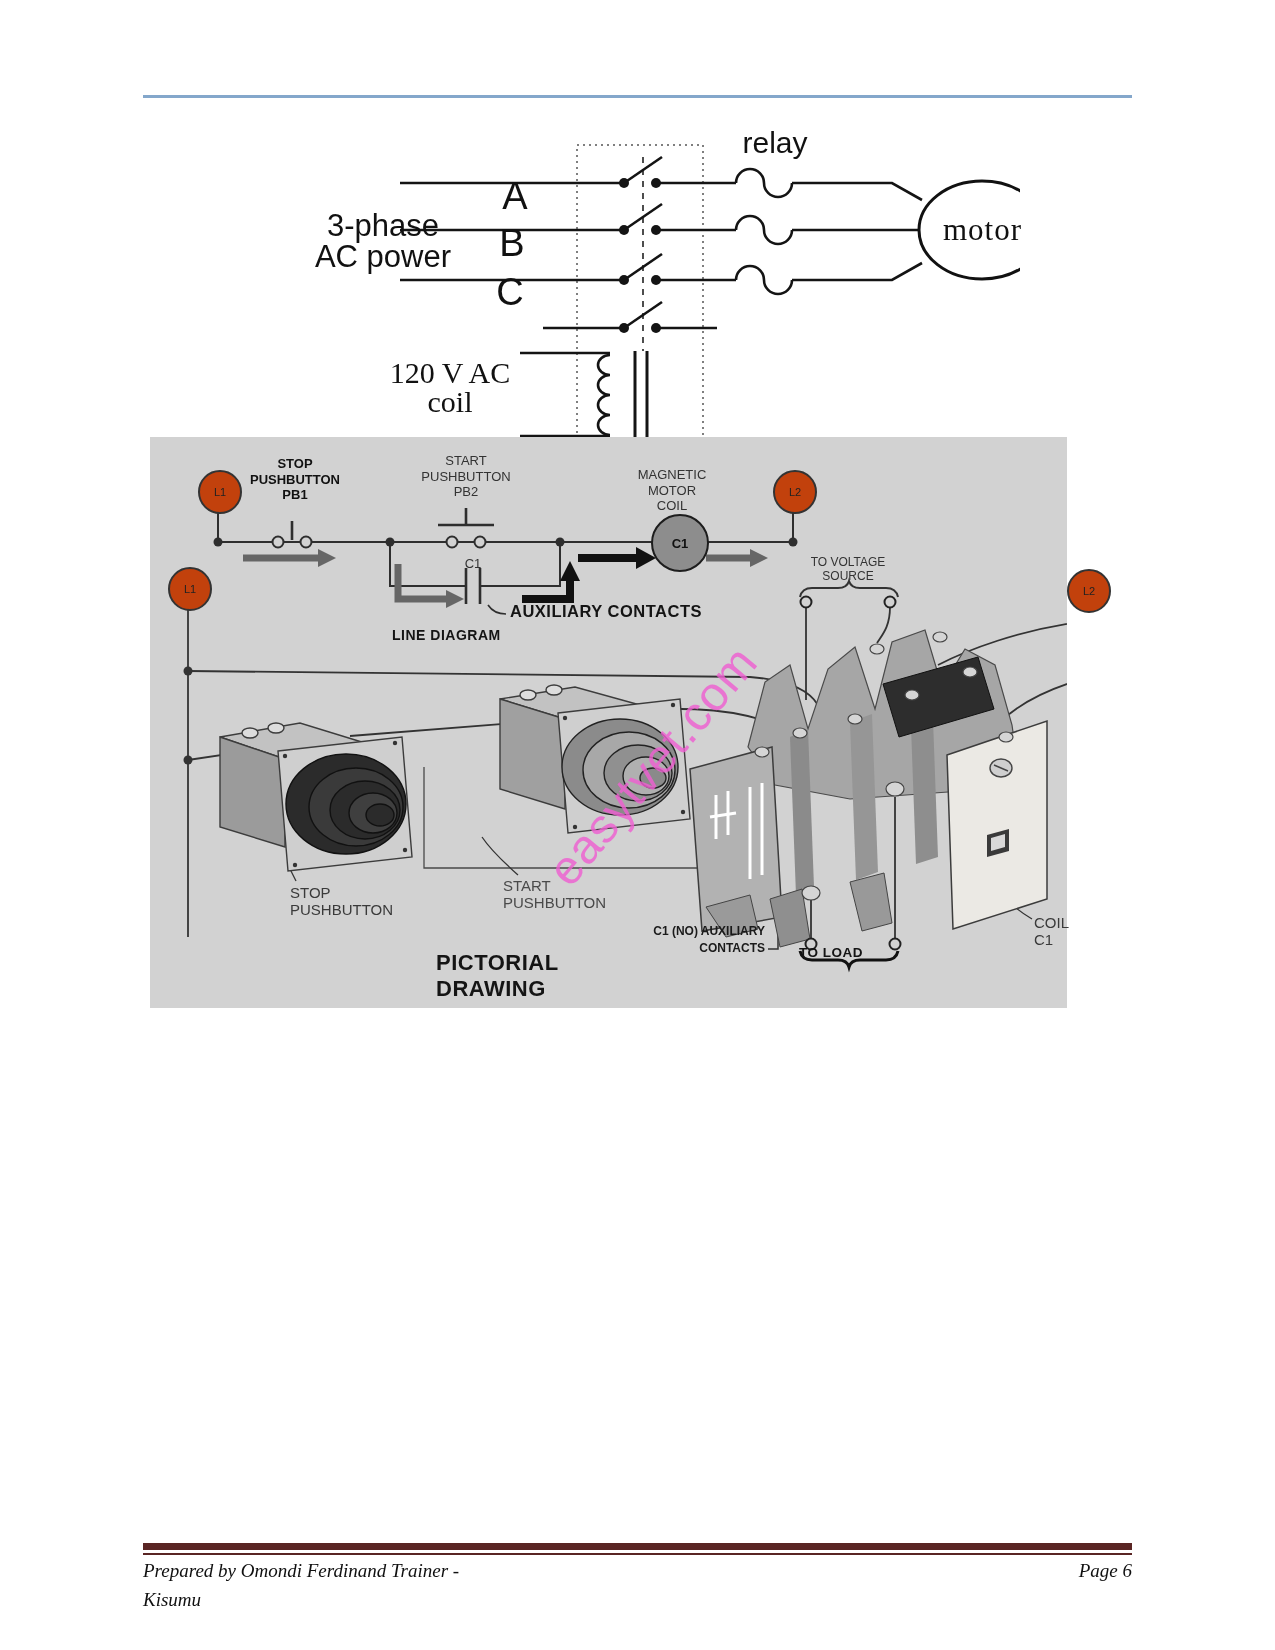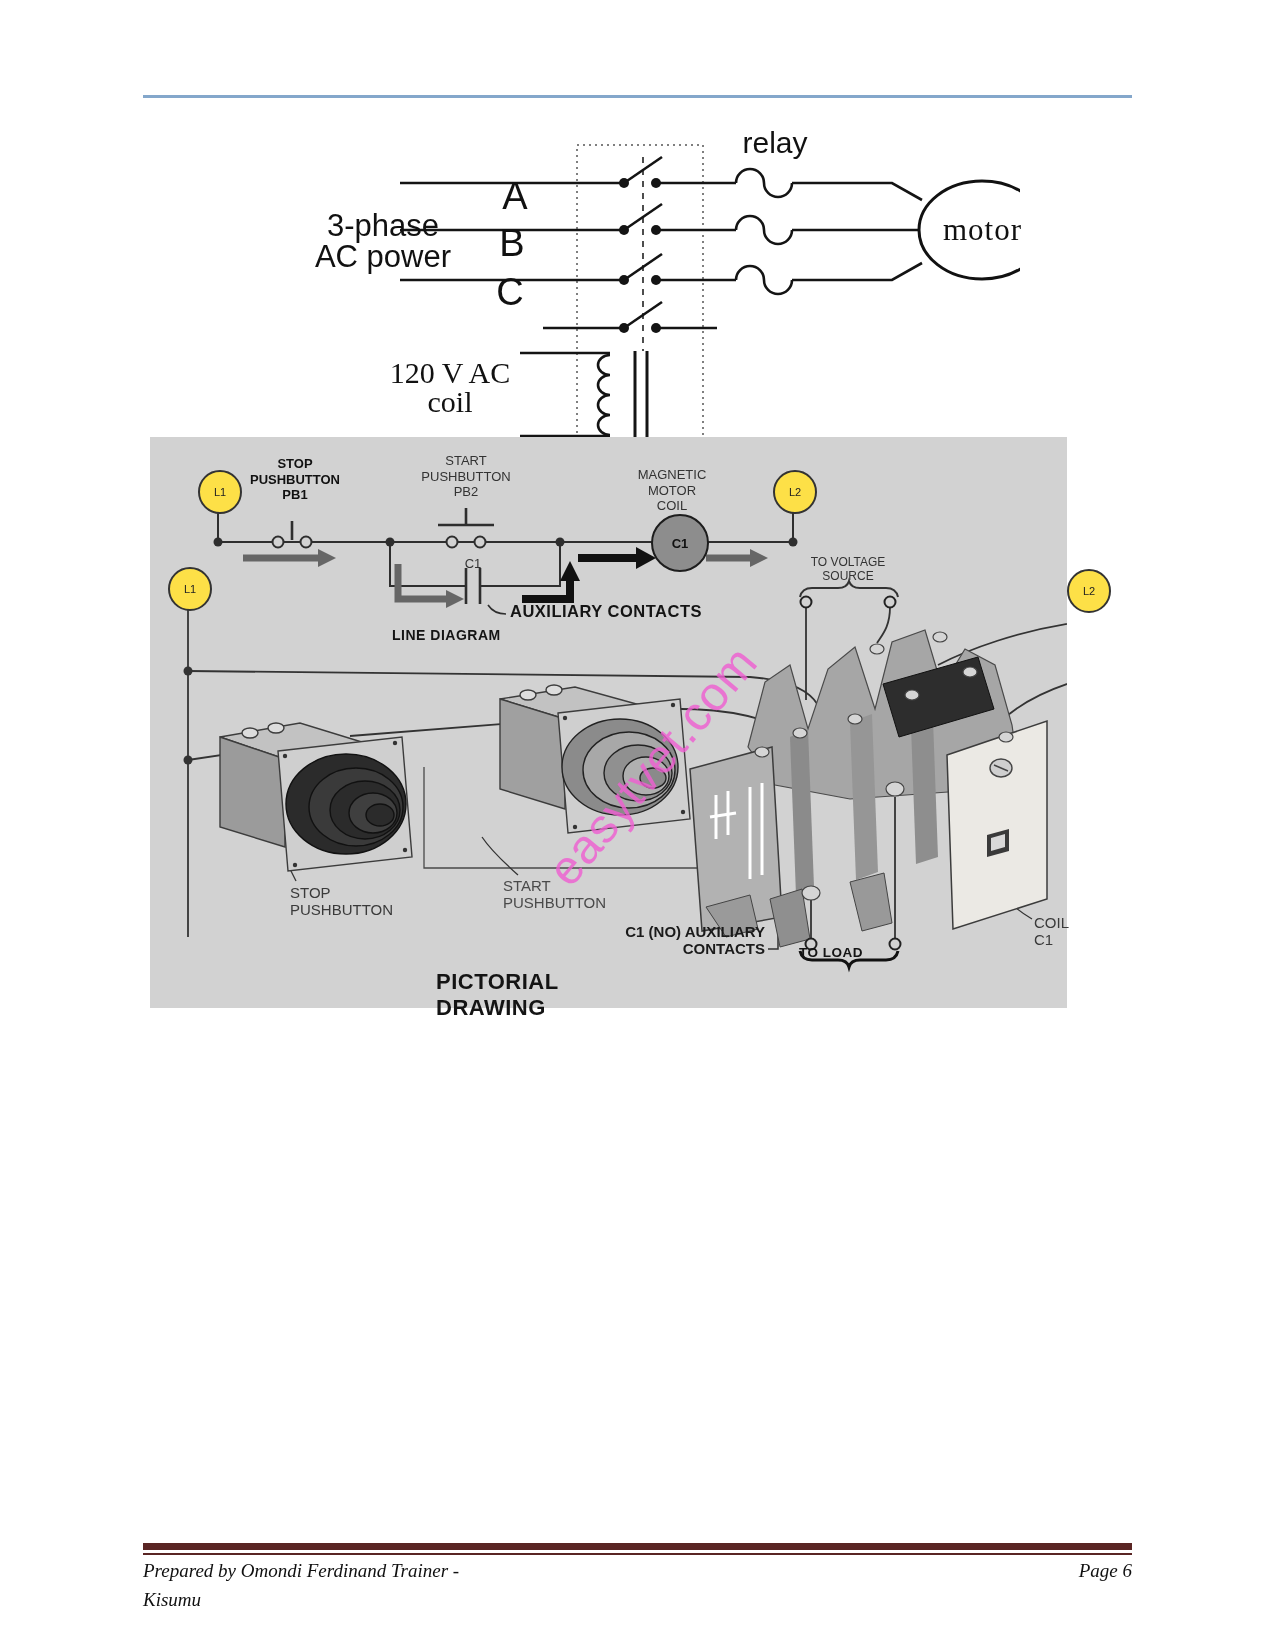--- a/index.html
+++ b/index.html
@@ -8,21 +8,21 @@
   .abs{position:absolute;}
   
   .hdr{color:#1c3a5e;font-family:"Liberation Serif",serif;font-size:26px;line-height:33px;
        letter-spacing:0.4px;word-spacing:7px;white-space:nowrap;}
   .hrule{background:#84a7cb;height:3px;}
   
   .rlbl{color:#111;font-family:"Liberation Sans",sans-serif;text-align:center;margin-top:20px;}
   .serifTxt{font-family:"Liberation Serif",serif;color:#111;text-align:center;}
   
   .panel{background:#d2d2d2;}
-  .term{width:40px;height:40px;border:2px solid #333;border-radius:50%;background:#fde047;
+  .term{width:40px;height:40px;border:2px solid #333;border-radius:50%;background:#c2410c;
         font-size:11px;color:#222;display:flex;align-items:center;justify-content:center;}
   .c1big{width:54px;height:54px;border:2px solid #1d1d1d;border-radius:50%;background:#8d8d8d;
         font-size:13px;font-weight:bold;color:#101010;display:flex;align-items:center;justify-content:center;}
   .ld13b{font-size:13px;font-weight:bold;line-height:15.5px;color:#111;text-align:center;}
   .ld13{font-size:13px;line-height:15.5px;color:#333;text-align:center;}
   .big-title{font-weight:bold;color:#141414;letter-spacing:0.5px;}
   .plbl{font-size:15px;line-height:17px;color:#3a3a3a;}
   .wm{color:rgba(238,95,209,0.82);font-size:48px;letter-spacing:1px;white-space:nowrap;
       font-family:"Liberation Sans",sans-serif;}
   
@@ -295,30 +295,30 @@
       <div>SOURCE</div>
     </div>
     <div class="abs plbl" style="left:140px;top:447px;">
       <div>STOP</div>
       <div>PUSHBUTTON</div>
     </div>
     <div class="abs plbl" style="left:353px;top:440px;color:#4a4a4a;">
       <div>START</div>
       <div>PUSHBUTTON</div>
     </div>
-    <div class="abs" style="left:410px;top:486px;width:205px;text-align:right;font-size:15px;line-height:17px;font-weight:bold;color:#1a1a1a;">
+    <div class="abs" style="left:410px;top:486px;width:205px;text-align:right;font-size:12px;line-height:17px;font-weight:bold;color:#1a1a1a;">
       <div>C1 (NO) AUXILIARY</div>
       <div>CONTACTS</div>
     </div>
     <div class="abs big-title" style="left:649px;top:508px;width:100px;font-size:13.5px;">TO LOAD</div>
     <div class="abs plbl" style="left:884px;top:477px;">
       <div>COIL</div>
       <div>C1</div>
     </div>
-    <div class="abs big-title" style="left:286px;top:532px;width:230px;font-size:22px;">PICTORIAL DRAWING</div>
+    <div class="abs big-title" style="left:286px;top:513px;width:230px;font-size:22px;">PICTORIAL DRAWING</div>
 
     <div class="abs" style="left:352px;top:198px;width:300px;height:260px;display:flex;align-items:center;justify-content:center;">
       <span class="wm" style="transform:rotate(-50deg);">easytvet.com</span>
     </div>
   </div>
 
   <div class="abs frule" style="left:143px;top:1543px;width:989px;height:7px;"></div>
   <div class="abs frule" style="left:143px;top:1553px;width:989px;height:2px;"></div>
   <div class="abs ft" style="left:143px;top:1560px;">Prepared by Omondi Ferdinand Trainer -</div>
   <div class="abs ft" style="left:1000px;top:1560px;width:132px;text-align:right;">Page 6</div>

